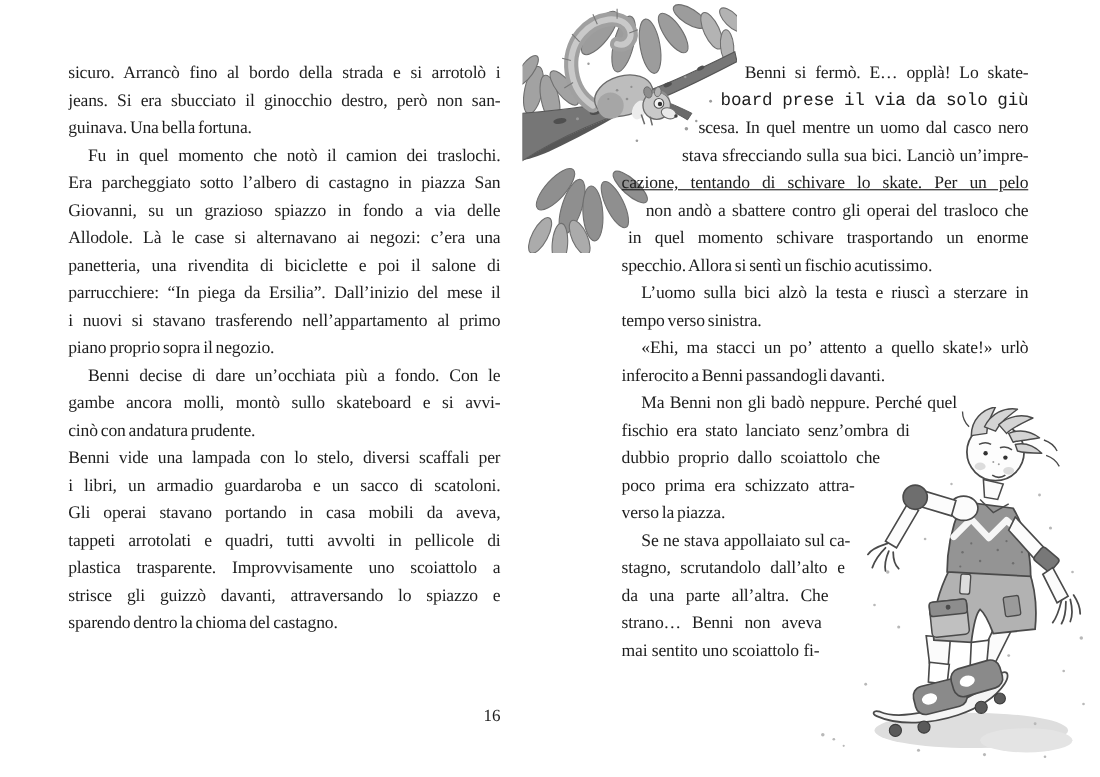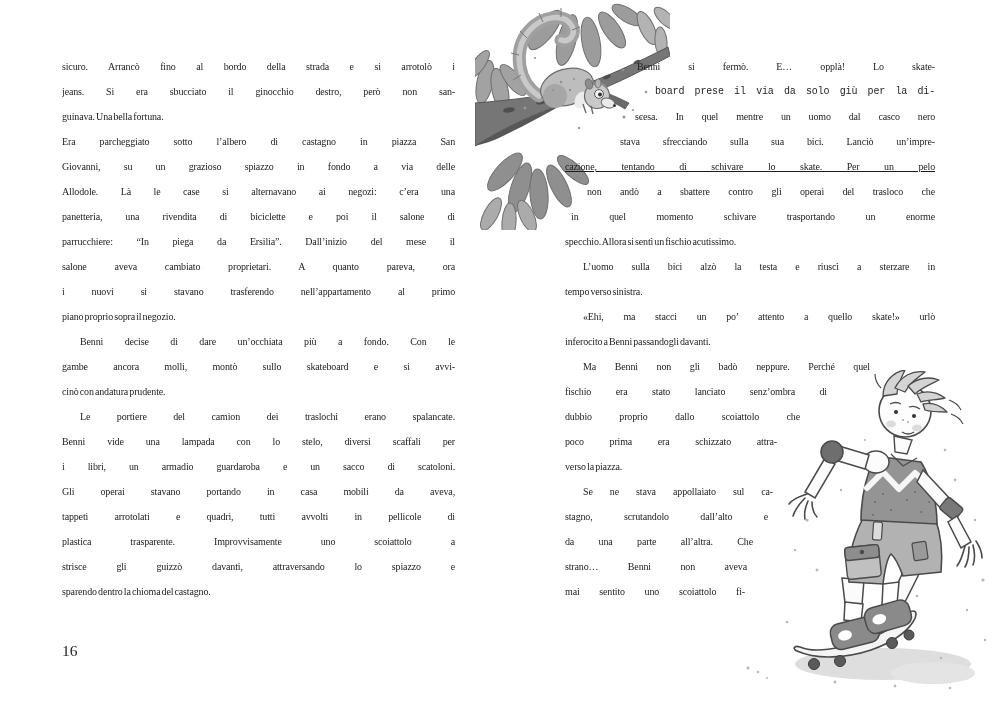--- a/index.html
+++ b/index.html
@@ -3,60 +3,59 @@
 <meta charset="utf-8">
 <style>
   html,body{margin:0;padding:0;}
   body{
     width:1000px;height:706px;position:relative;overflow:hidden;
     background:#ffffff;color:#1d1d1d;
     font-family:"Liberation Serif","DejaVu Serif",serif;
   }
   .textcol{
     position:absolute;
-    font-size:10px;
+    font-size:16px;
     letter-spacing:-0.15px;
     word-spacing:-1.2px;
   }
   #left-lines{left:62px;top:54px;width:393px;}
   #right-lines{left:565px;top:54px;width:370px;}
   .line{
     height:25px;line-height:25px;overflow:hidden;
     text-align:justify;text-align-last:justify;
   }
   .line.end{text-align:center;text-align-last:left;}
   .line.start{text-indent:18px;}
   .pagenum{
     position:absolute;left:62px;top:642px;width:393px;
-    text-align:left;font-size:15.5px;
+    text-align:right;font-size:15.5px;
   }
   .illu{position:absolute;}
   #squirrel-illu{left:475px;top:0px;width:195px;height:230px;}
   #boy-illu{left:745px;top:370px;width:255px;height:336px;}
 </style>
 </head>
 <body>
 
 <div>
   <div id="left-lines" class="textcol">
       <div class="line">sicuro. Arrancò fino al bordo della strada e si arrotolò i</div>
       <div class="line">jeans. Si era sbucciato il ginocchio destro, però non san-</div>
       <div class="line end">guinava. Una bella fortuna.</div>
+      <div class="line start">Fu in quel momento che notò il camion dei traslochi.</div>
       <div class="line">Era parcheggiato sotto l’albero di castagno in piazza San</div>
       <div class="line">Giovanni, su un grazioso spiazzo in fondo a via delle</div>
       <div class="line">Allodole. Là le case si alternavano ai negozi: c’era una</div>
       <div class="line">panetteria, una rivendita di biciclette e poi il salone di</div>
       <div class="line">parrucchiere: “In piega da Ersilia”. Dall’inizio del mese il</div>
-      <div class="line">salone aveva cambiato proprietari. A quanto pareva, ora</div>
       <div class="line">i nuovi si stavano trasferendo nell’appartamento al primo</div>
       <div class="line end">piano proprio sopra il negozio.</div>
       <div class="line start">Benni decise di dare un’occhiata più a fondo. Con le</div>
       <div class="line">gambe ancora molli, montò sullo skateboard e si avvi-</div>
       <div class="line end">cinò con andatura prudente.</div>
-      <div class="line start">Le portiere del camion dei traslochi erano spalancate.</div>
       <div class="line">Benni vide una lampada con lo stelo, diversi scaffali per</div>
       <div class="line">i libri, un armadio guardaroba e un sacco di scatoloni.</div>
       <div class="line">Gli operai stavano portando in casa mobili da aveva,</div>
       <div class="line">tappeti arrotolati e quadri, tutti avvolti in pellicole di</div>
       <div class="line">plastica trasparente. Improvvisamente uno scoiattolo a</div>
       <div class="line">strisce gli guizzò davanti, attraversando lo spiazzo e</div>
       <div class="line end">sparendo dentro la chioma del castagno.</div>
     </div>
   <div class="pagenum">16</div>
 </div>
@@ -148,21 +147,21 @@
       <circle cx="149" cy="117" r="1.6"></circle>
         <circle cx="158" cy="110" r="1.1"></circle>
       <circle cx="166" cy="118" r="0.9"></circle>
         <circle cx="104" cy="128" r="1.2"></circle>
       <circle cx="60" cy="58" r="1.1"></circle>
         <circle cx="171" cy="92" r="1.3"></circle>
     </g>
   </svg>
 
   <div id="right-lines" class="textcol">
-      <div class="line" style="margin-left: 72px;">Benni si fermò. E… opplà! Lo skate-</div>
+      <div class="line" style="margin-left: 112px;">Benni si fermò. E… opplà! Lo skate-</div>
       <div class="line" style="margin-left: 90px; font-family: Liberation Mono, monospace;">board prese il via da solo giù per la di-</div>
       <div class="line" style="margin-left: 70px;">scesa. In quel mentre un uomo dal casco nero</div>
       <div class="line" style="margin-left: 55px;">stava sfrecciando sulla sua bici. Lanciò un’impre-</div>
       <div class="line" style=" text-decoration: underline;">cazione, tentando di schivare lo skate. Per un pelo</div>
       <div class="line" style="margin-left: 22px;">non andò a sbattere contro gli operai del trasloco che</div>
       <div class="line" style="margin-left: 6px;">in quel momento schivare trasportando un enorme</div>
       <div class="line end">specchio. Allora si sentì un fischio acutissimo.</div>
       <div class="line start">L’uomo sulla bici alzò la testa e riuscì a sterzare in</div>
       <div class="line end">tempo verso sinistra.</div>
       <div class="line start">«Ehi, ma stacci un po’ attento a quello skate!» urlò</div>

